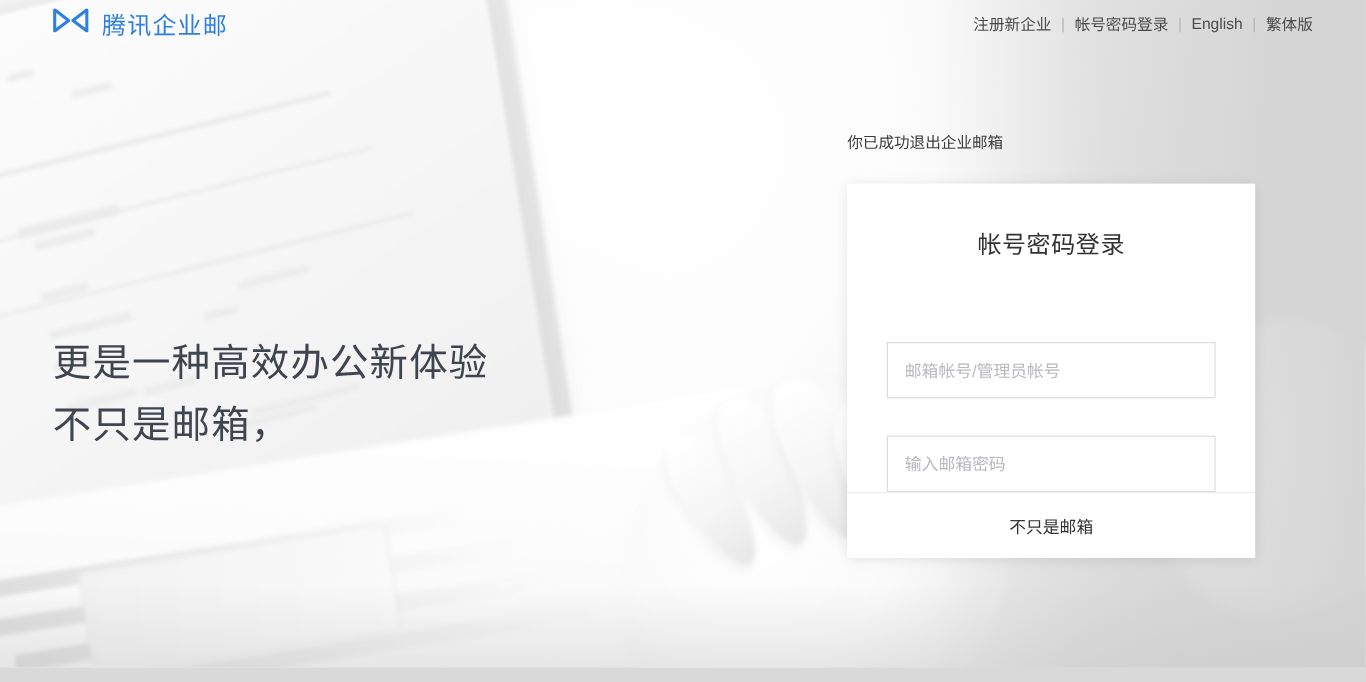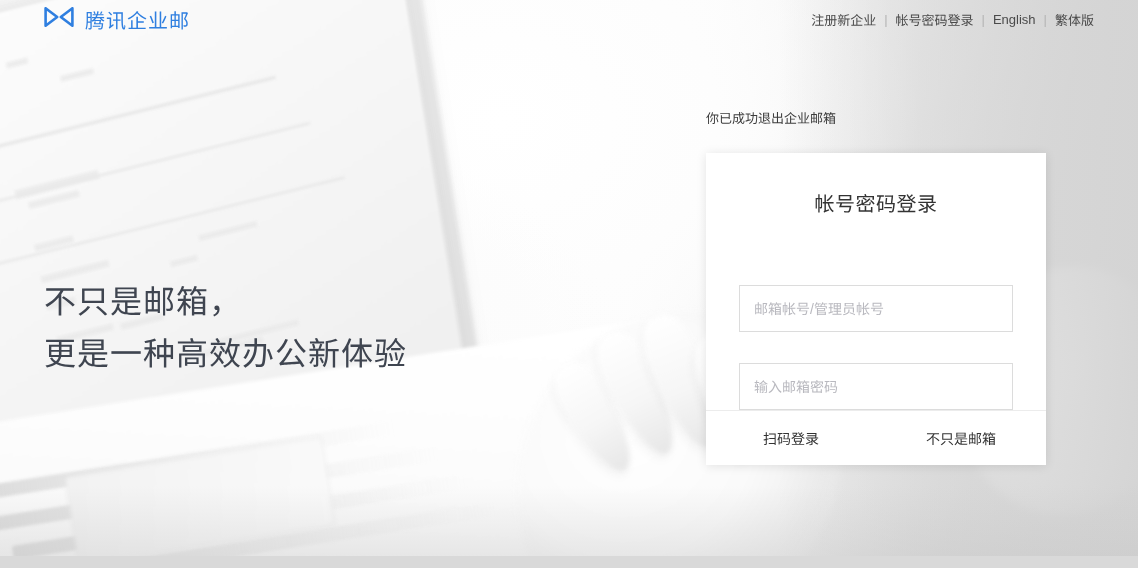--- a/index.html
+++ b/index.html
@@ -376,41 +376,40 @@
       <span class="nav-sep">|</span>
       <a href="#">帐号密码登录</a>
       <span class="nav-sep">|</span>
       <a href="#">English</a>
       <span class="nav-sep">|</span>
       <a href="#">繁体版</a>
     </nav>
   </div>
 
   <div class="slogan">
+    <div>更是一种高效办公新体验</div>
     <div>不只是邮箱，</div>
-    <div>更是一种高效办公新体验</div>
   </div>
 
   <div class="login-col">
 
     <div class="logout-msg">你已成功退出企业邮箱</div>
 
     <div class="login-card">
       <div class="card-body">
 
         <div class="card-title">帐号密码登录</div>
 
         <input class="field field-user" type="text" placeholder="邮箱帐号/管理员帐号" style="">
 
         <input class="field field-pass" type="password" placeholder="输入邮箱密码" style="">
 
 
       </div>
 
       <div class="card-foot">
-        <a class="foot-link" href="#">扫码登录</a>
         <a class="foot-link" href="#">不只是邮箱</a>
       </div>
     </div>
 
   </div>
 
 </div>
 
 </body></html>

